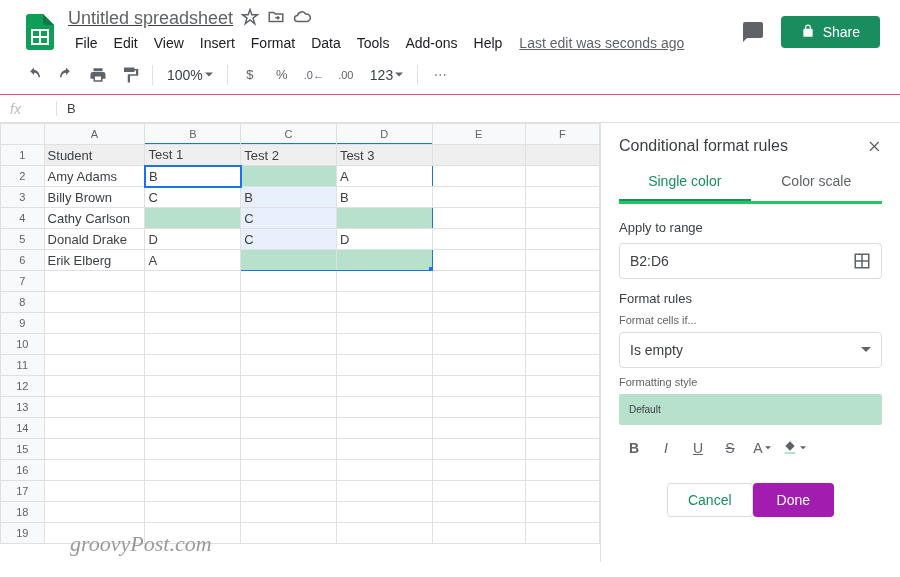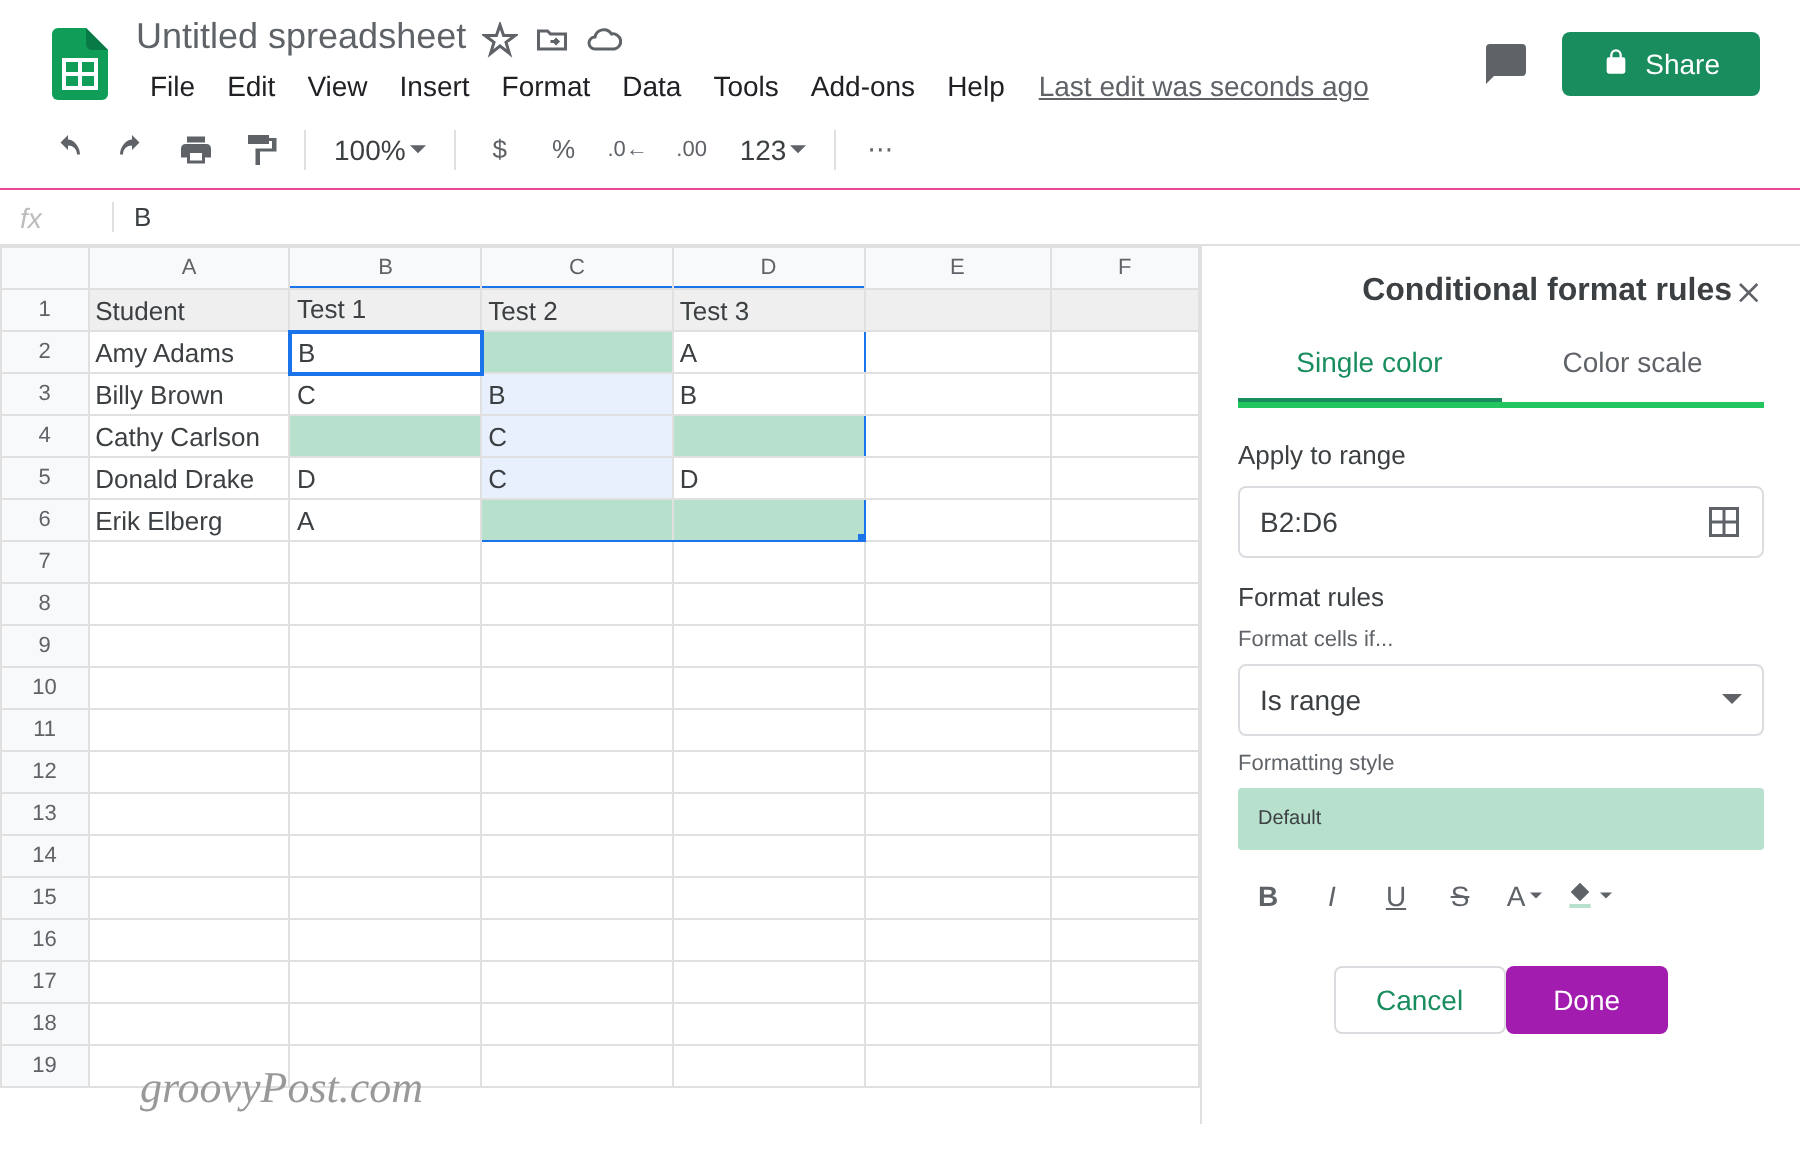--- a/index.html
+++ b/index.html
@@ -1,20 +1,20 @@
 <!DOCTYPE html>
 <html><head>
 <meta charset="utf-8">
 <style>
 * { margin:0; padding:0; box-sizing:border-box; }
 body { font-family:Arial,sans-serif; font-size:13px; color:#3c4043; background:#fff; width:900px; height:577px; overflow:hidden; position:relative; }
 .header { display:flex; align-items:center; padding:8px 20px 0; }
 .logo { width:40px; height:40px; display:flex; align-items:center; justify-content:center; }
 .title-area { flex:1; padding-left:8px; }
-.title-row { display:flex; align-items:flex-end; gap:8px; }
+.title-row { display:flex; align-items:flex-start; gap:8px;text-decoration:underline; }
 .doc-title { font-size:18px; color:#5f6368; }
 .ico { width:18px; height:18px; fill:#5f6368; cursor:pointer; }
 .menu-row { display:flex; gap:2px; margin-top:2px; }
 .menu-item { padding:4px 7px; font-size:14px; color:#202124; border-radius:4px; cursor:pointer; }
 .last-edit { color:#5f6368; font-size:14px; text-decoration:underline; padding:4px 8px; }
 .header-right { display:flex; align-items:center; gap:16px; }
 .comment-ico { width:24px; height:24px; fill:#5f6368; cursor:pointer; }
 .share-btn { background:#1a8d5f; color:#fff; padding:8px 20px; border-radius:4px; font-size:14px; font-weight:500; border:none; display:flex; align-items:flex-start; gap:8px; cursor:pointer; }
 .toolbar { display:flex; align-items:center; padding:4px 20px; gap:4px; border-bottom:1px solid #ec4899; height:40px; }
 .tb-btn { width:28px; height:28px; display:flex; align-items:center; justify-content:center; border-radius:2px; cursor:pointer; color:#5f6368; }
@@ -29,21 +29,21 @@
 th,td { border:1px solid #e0e0e0; height:21px; padding:0 3px; font-size:13px; text-align:left; overflow:hidden; white-space:nowrap; }
 th { background:#f8f9fa; color:#5f6368; font-weight:normal; text-align:center; font-size:11px; }
 .corner { width:46px; background:#f8f9fa; }
 .rowh { width:46px; text-align:center; background:#f8f9fa; border:1px solid #e0e0e0; }
 .colh { position:relative; }
 .hdr-row td { background:#efefef; font-weight:normal; }
 .green-cell { background:#b7e1cd !important; }
 .active-cell { border:2px solid #1a73e8 !important; background:#fff !important; }
 .handle { position:absolute; width:6px; height:6px; background:#1a73e8; right:-3px; bottom:-3px; }
 .side { width:300px; border-left:1px solid #e0e0e0; padding:14px 18px; position:relative; }
-.side-head { display:flex; justify-content:flex-end; align-items:center; margin-bottom:8px;font-weight:bold; }
+.side-head { display:flex; justify-content:space-between; align-items:center; margin-bottom:8px; }
 .side-title { font-size:16px; color:#3c4043; }
 .tabs { display:flex; border-bottom:3px solid #22c55e; margin-bottom:16px; }
 .tab { flex:1; text-align:center; padding:10px; font-size:14px; cursor:pointer; color:#5f6368; }
 .tab.active { color:#1a8d5f; border-bottom:2px solid #1a8d5f; font-weight:500; }
 .section-label { font-size:13px; font-weight:500; color:#3c4043; margin:12px 0 8px; }
 .small-label { font-size:11px; color:#5f6368; margin:8px 0 6px; }
 .range-input { display:flex; align-items:center; border:1px solid #dadce0; border-radius:4px; padding:8px 10px; font-size:14px; }
 .range-input span { flex:1; }
 .grid-ico { width:18px; height:18px; fill:#5f6368; }
 .dropdown { border:1px solid #dadce0; border-radius:4px; padding:9px 10px; font-size:14px; display:flex; justify-content:space-between; align-items:center; cursor:pointer; }
@@ -367,21 +367,21 @@
       <span>B2:D6</span>
       <svg class="grid-ico" viewBox="0 0 24 24">
           <rect x="3" y="3" width="18" height="18" fill="none" stroke="#5f6368" stroke-width="2"></rect>
           <line x1="3" y1="12" x2="21" y2="12" stroke="#5f6368" stroke-width="2"></line>
           <line x1="12" y1="3" x2="12" y2="21" stroke="#5f6368" stroke-width="2"></line>
         </svg>
     </div>
     <div class="section-label">Format rules</div>
     <div class="small-label">Format cells if...</div>
     <div class="dropdown">
-      <span>Is range</span>
+      <span>Is empty</span>
       <svg width="10" height="10" viewBox="0 0 10 10">
           <path fill="#5f6368" d="M0 2l5 5 5-5z"></path>
         </svg>
     </div>
     <div class="small-label">Formatting style</div>
     <div class="style-preview">Default</div>
     <div class="fmt-bar">
       <div class="fmt-btn b">B</div>
       <div class="fmt-btn i">I</div>
       <div class="fmt-btn u">U</div>

